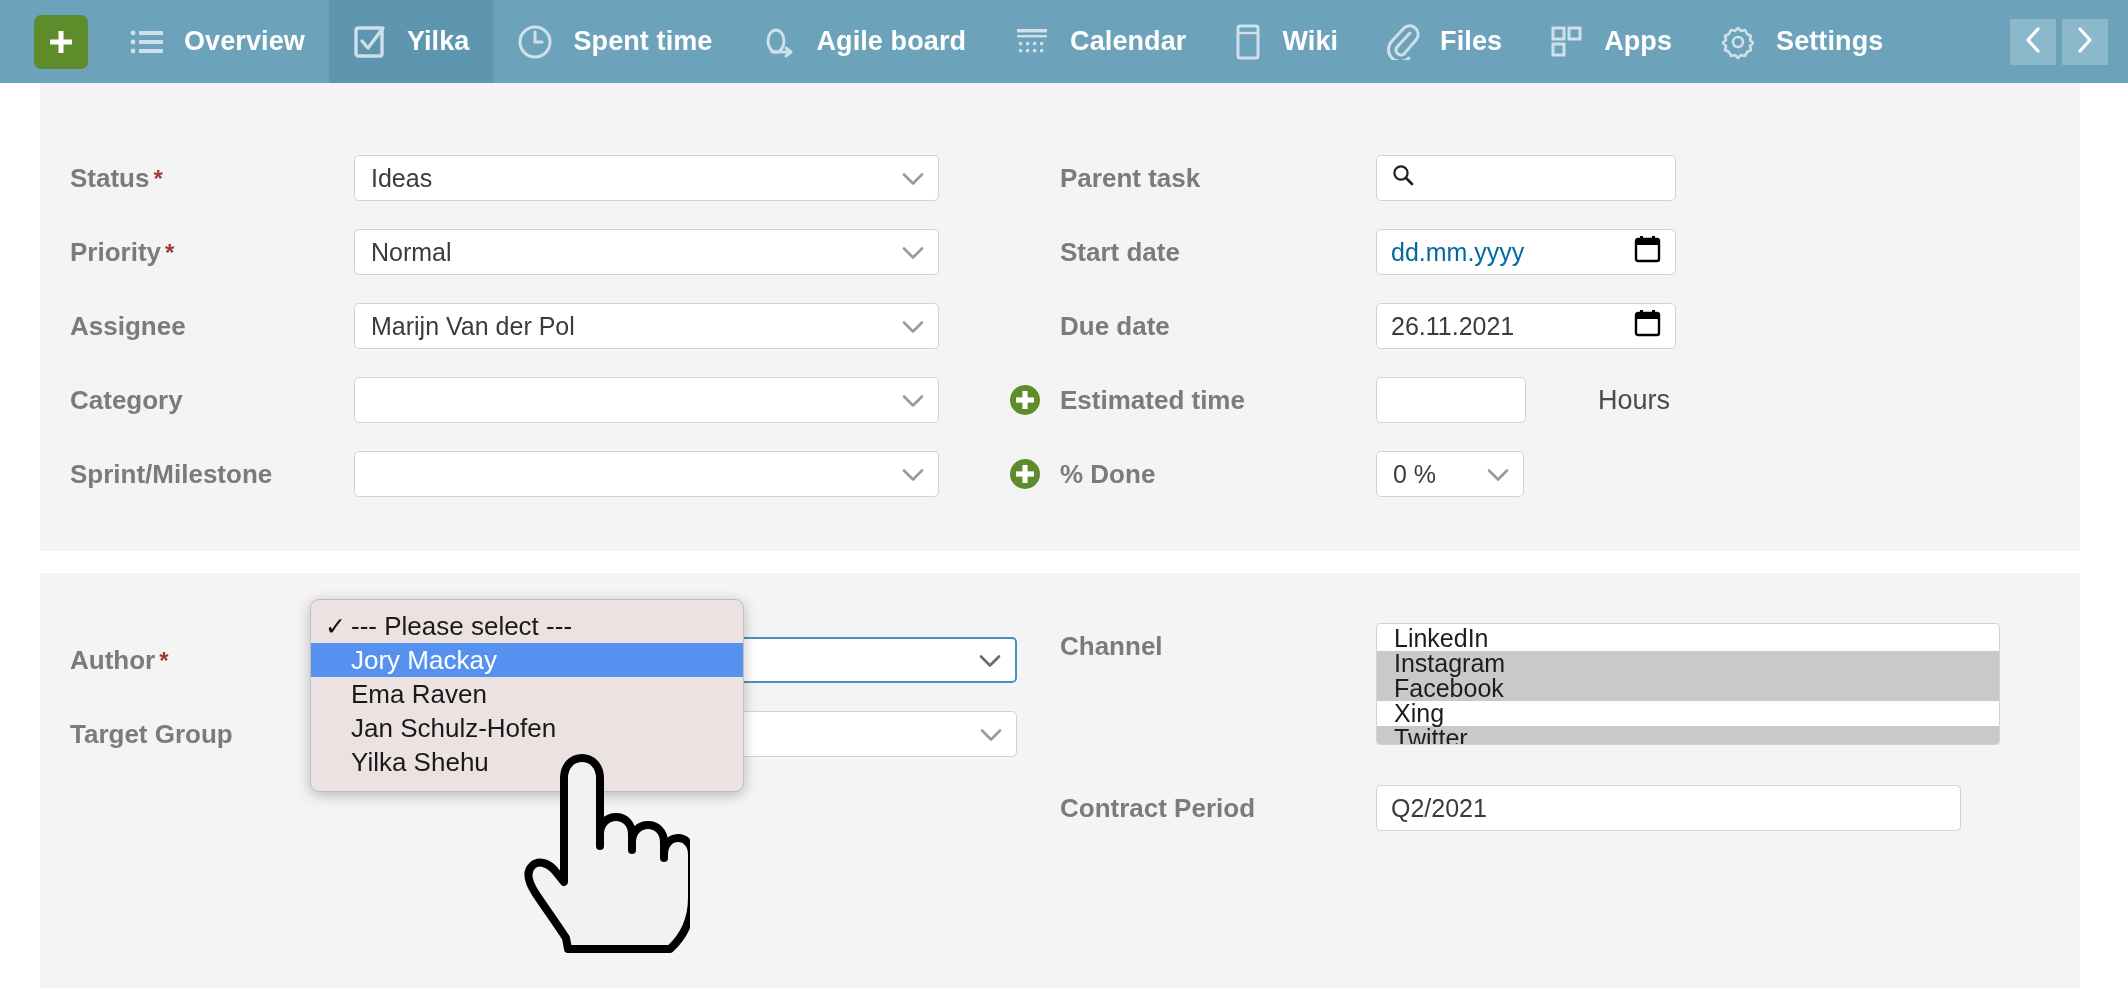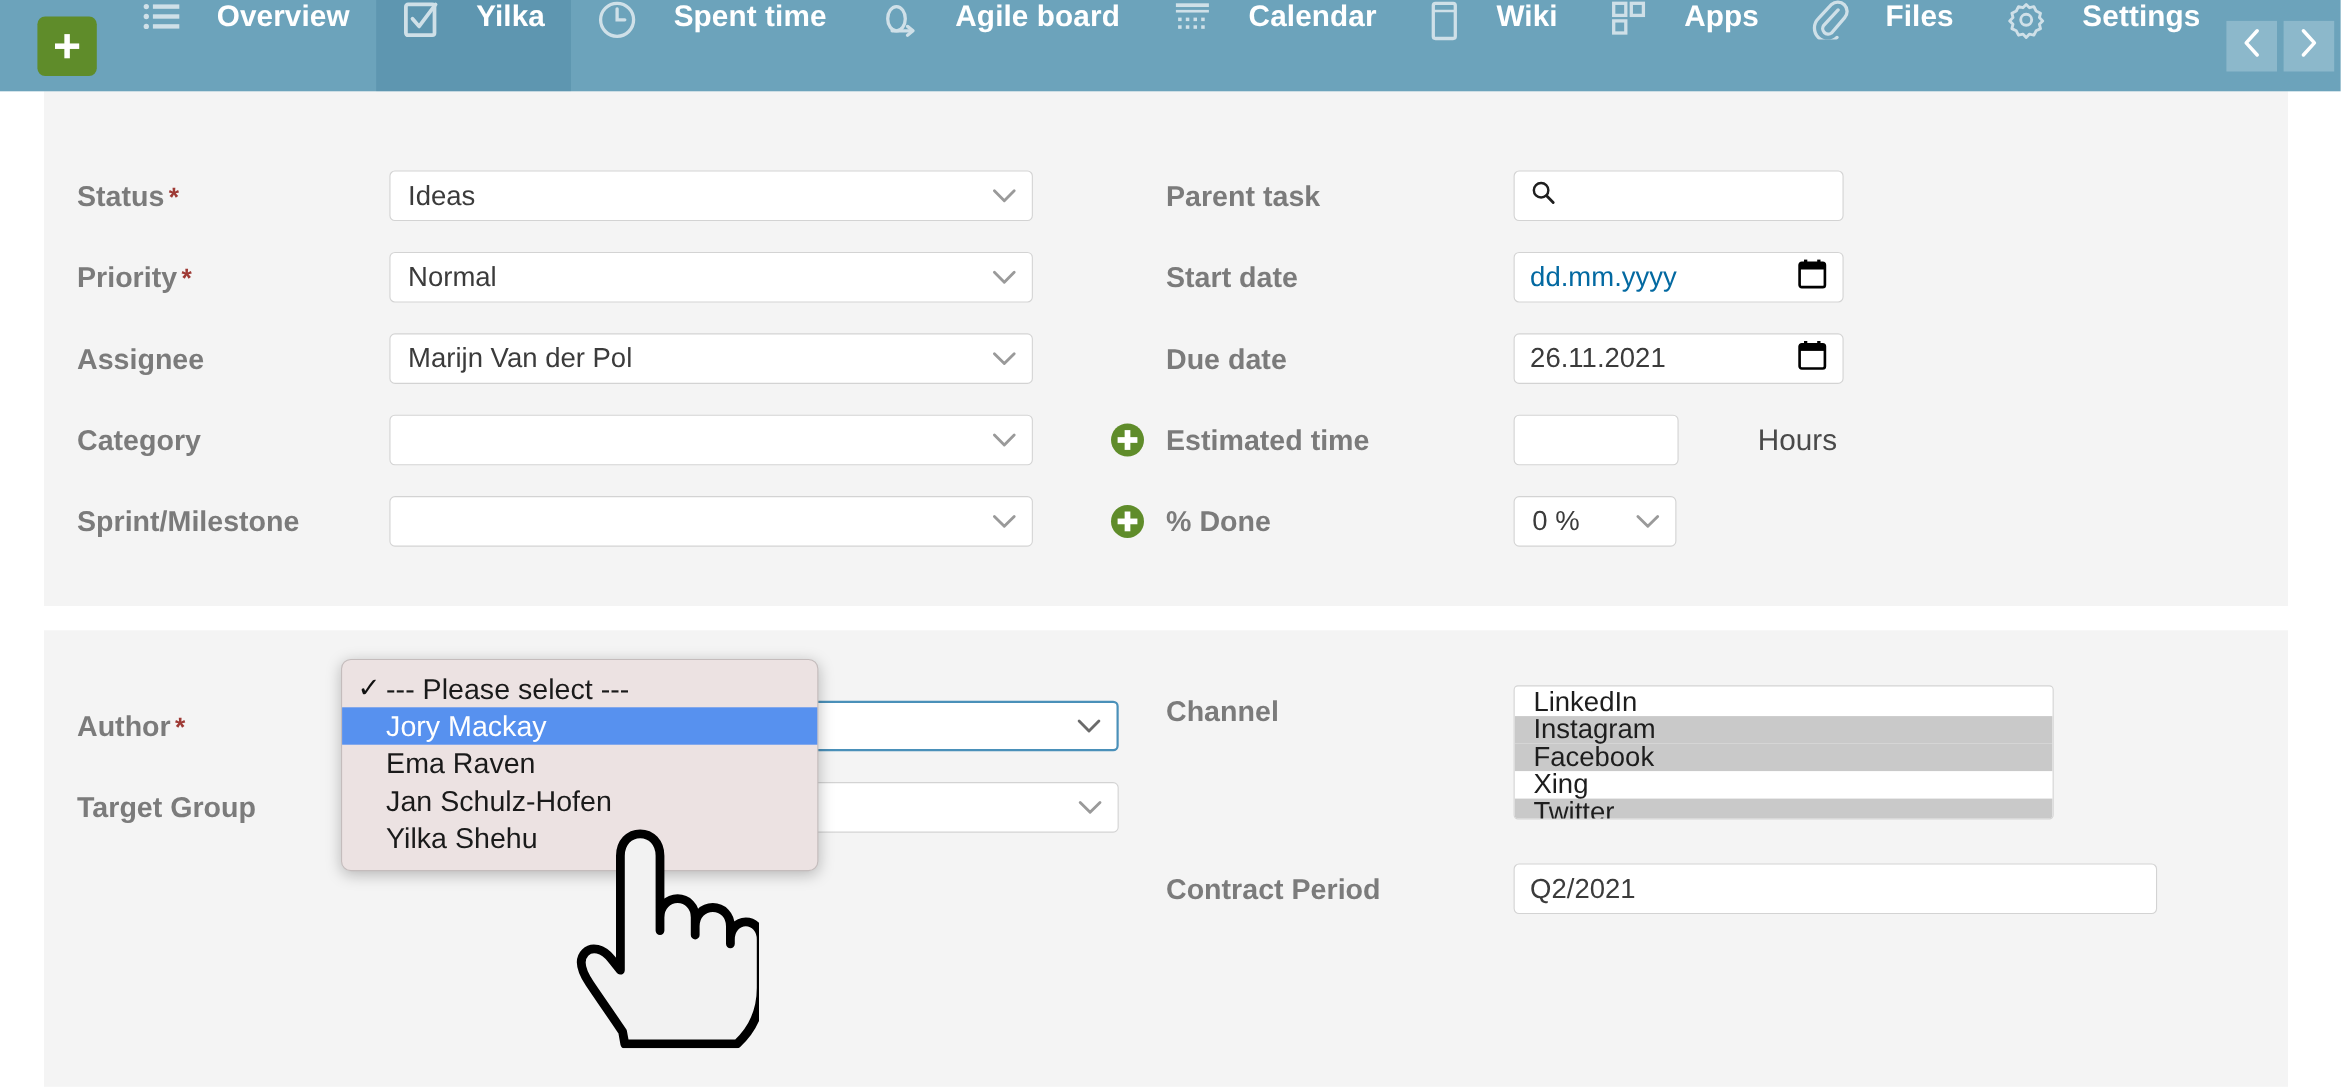--- a/index.html
+++ b/index.html
@@ -30,22 +30,22 @@
     width: 54px; height: 54px;
     background: #5f8c2a;
     border-radius: 7px;
     display: flex; align-items: center; justify-content: center;
     cursor: pointer;
   }
   .nav-plus svg { display: block; }
 
   .nav-item {
     display: flex;
-    align-items: flex-start;
-    gap: 33px;
+    align-items: center;
+    gap: 20px;
     padding: 0 24px;
     color: #ffffff;
     font-size: 27px;
     font-weight: bold;
     letter-spacing: 0.1px;
     cursor: pointer;
     white-space: nowrap;
   }
   .nav-item.active { background: #5e96b0; }
   .nav-icon { display: flex; align-items: center; justify-content: center; }
@@ -158,21 +158,21 @@
     flex: 0 0 auto;
   }
 
   
   .sel-focus {
     border: 2px solid #4a90b9;
   }
 
   
   .multisel {
-    width: 491px;
+    width: 624px;
     height: 122px;
     background: #ffffff;
     border: 1px solid #d3d3d3;
     border-radius: 4px;
     overflow: hidden;
     padding: 2px 0 0 0;
     cursor: pointer;
   }
   .msopt {
     height: 25px;
@@ -317,36 +317,36 @@
       <svg width="28" height="38" viewBox="0 0 28 38">
         <rect x="4" y="3" width="20" height="32" rx="2" fill="none" stroke="#cfe0e8" stroke-width="3"></rect>
         <path d="M4 10 L24 10" stroke="#cfe0e8" stroke-width="2.4"></path>
       </svg>
     </span>
     <span>Wiki</span>
   </div>
 
   <div class="nav-item">
     <span class="nav-icon">
+      <svg width="34" height="36" viewBox="0 0 34 36">
+        <path d="M24 9 L11 23 a5 5 0 0 0 7 7 L30 16 a8.5 8.5 0 0 0 -12 -12 L6 17 a12 12 0 0 0 17 17" fill="none" stroke="#cfe0e8" stroke-width="3" stroke-linecap="round"></path>
+      </svg>
+    </span>
+    <span>Files</span>
+  </div>
+
+  <div class="nav-item">
+    <span class="nav-icon">
       <svg width="34" height="34" viewBox="0 0 34 34">
         <rect x="3" y="3" width="11" height="11" fill="none" stroke="#cfe0e8" stroke-width="3"></rect>
         <rect x="19" y="3" width="11" height="11" fill="none" stroke="#cfe0e8" stroke-width="3"></rect>
         <rect x="3" y="19" width="11" height="11" fill="none" stroke="#cfe0e8" stroke-width="3"></rect>
       </svg>
     </span>
     <span>Apps</span>
-  </div>
-
-  <div class="nav-item">
-    <span class="nav-icon">
-      <svg width="34" height="36" viewBox="0 0 34 36">
-        <path d="M24 9 L11 23 a5 5 0 0 0 7 7 L30 16 a8.5 8.5 0 0 0 -12 -12 L6 17 a12 12 0 0 0 17 17" fill="none" stroke="#cfe0e8" stroke-width="3" stroke-linecap="round"></path>
-      </svg>
-    </span>
-    <span>Files</span>
   </div>
 
   <div class="nav-item">
     <span class="nav-icon">
       <svg width="36" height="36" viewBox="0 0 36 36">
         <path d="M18 4 l3 3 4 -1 2 4 4 2 -1 4 3 3 -3 3 1 4 -4 2 -2 4 -4 -1 -3 3 -3 -3 -4 1 -2 -4 -4 -2 1 -4 -3 -3 3 -3 -1 -4 4 -2 2 -4 4 1 z" fill="none" stroke="#cfe0e8" stroke-width="2.6" stroke-linejoin="round"></path>
         <circle cx="18" cy="18" r="5" fill="none" stroke="#cfe0e8" stroke-width="2.6"></circle>
       </svg>
     </span>
     <span>Settings</span>

